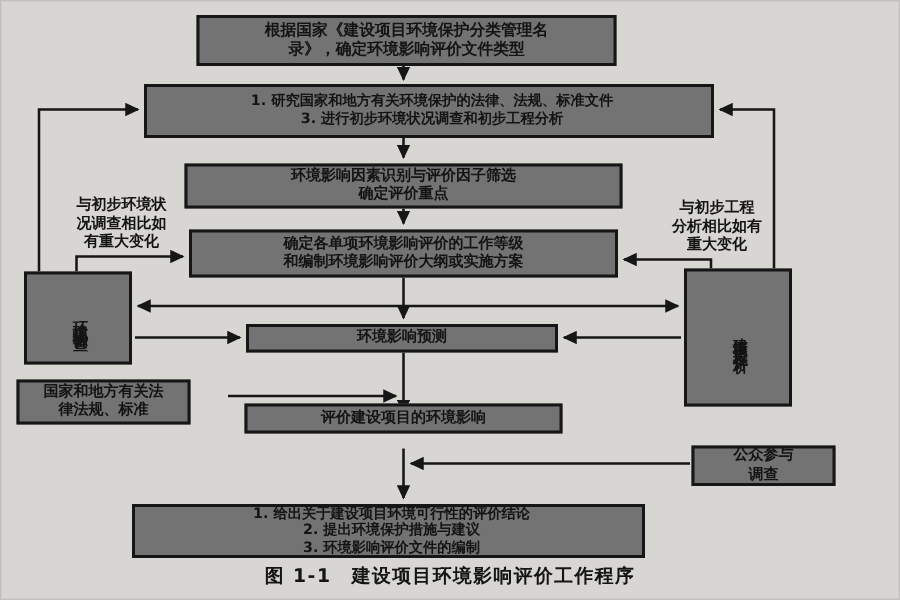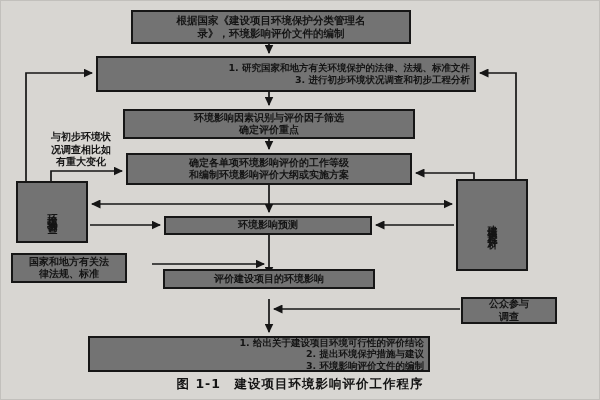--- a/index.html
+++ b/index.html
@@ -19,21 +19,21 @@
     background:#737373;
     border:2px solid #161616;
     box-sizing:border-box;
     display:flex;flex-direction:column;
     align-items:center;justify-content:center;
     font-weight:700;
     line-height:1.22;
     text-align:center;
     z-index:2;
   }
-  .box.list{align-items:flex-end;text-align:left;padding-left:8px;padding-right:4px;}
+  .box.list{align-items:center;text-align:left;padding-left:8px;padding-right:4px;}
   .vbox{
     writing-mode:vertical-rl;
     letter-spacing:2px;
     flex-direction:row;
   }
   .note{
     position:absolute;
     font-weight:700;
     text-align:center;
     line-height:1.25;
@@ -84,21 +84,21 @@
       <path d="M453,224 H375" marker-end="url(#arr)"></path>
 
       <path d="M151,263 H263" marker-end="url(#arr)"></path>
 
       <path d="M459,308 H273" marker-end="url(#arr)"></path>
     </g>
   </svg>
 
   <div class="box fs11" style="left:130px;top:9px;width:280px;height:34px;">
     <span>根据国家《建设项目环境保护分类管理名</span>
-    <span>录》，环境影响评价文件的编制</span>
+    <span>录》，确定环境影响评价文件类型</span>
   </div>
 
   <div class="box list fs9" style="left:95px;top:55px;width:380px;height:36px;">
     <span>1. 研究国家和地方有关环境保护的法律、法规、标准文件</span>
     <span>3. 进行初步环境状况调查和初步工程分析</span>
   </div>
 
   <div class="box fs10" style="left:122px;top:108px;width:292px;height:30px;">
     <span>环境影响因素识别与评价因子筛选</span>
     <span>确定评价重点</span>
@@ -108,20 +108,25 @@
     <span>确定各单项环境影响评价的工作等级</span>
     <span>和编制环境影响评价大纲或实施方案</span>
   </div>
 
   <div class="note fs10" style="left:28px;top:130px;width:104px;">
     <div>与初步环境状</div>
     <div>况调查相比如</div>
     <div>有重大变化</div>
   </div>
 
+  <div class="note fs10" style="left:424px;top:132px;width:106px;">
+    <div>与初步工程</div>
+    <div>分析相比如有</div>
+    <div>重大变化</div>
+  </div>
 
   <div class="box vbox fs10" style="left:15px;top:180px;width:72px;height:62px;">
     <span>环境现状调查</span>
   </div>
 
   <div class="box vbox fs10" style="left:455px;top:178px;width:72px;height:92px;">
     <span>建设项目工程分析</span>
   </div>
 
   <div class="box fs10" style="left:163px;top:215px;width:208px;height:19px;text-align:right;">

